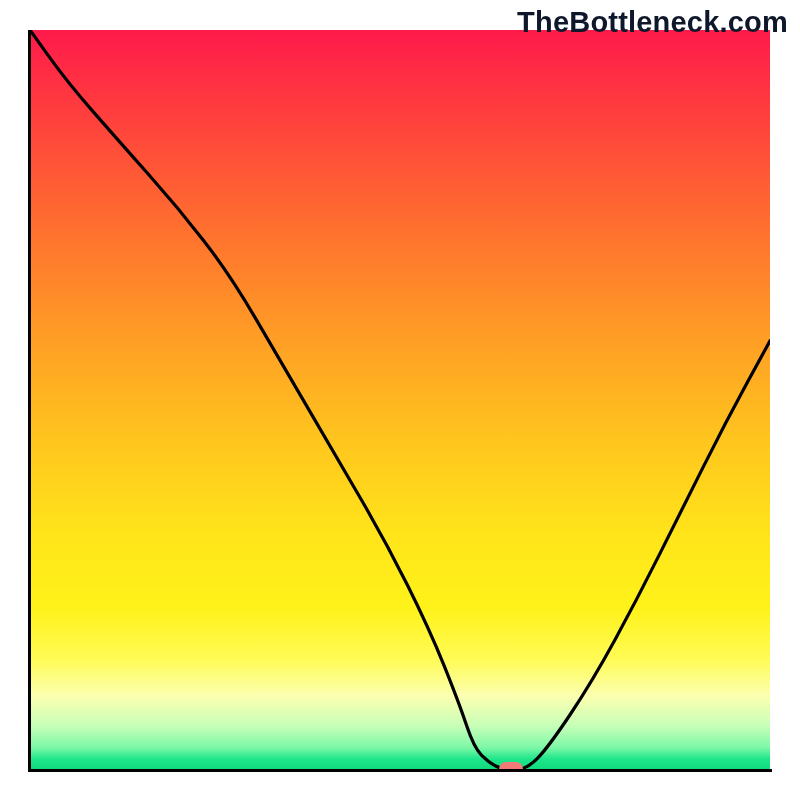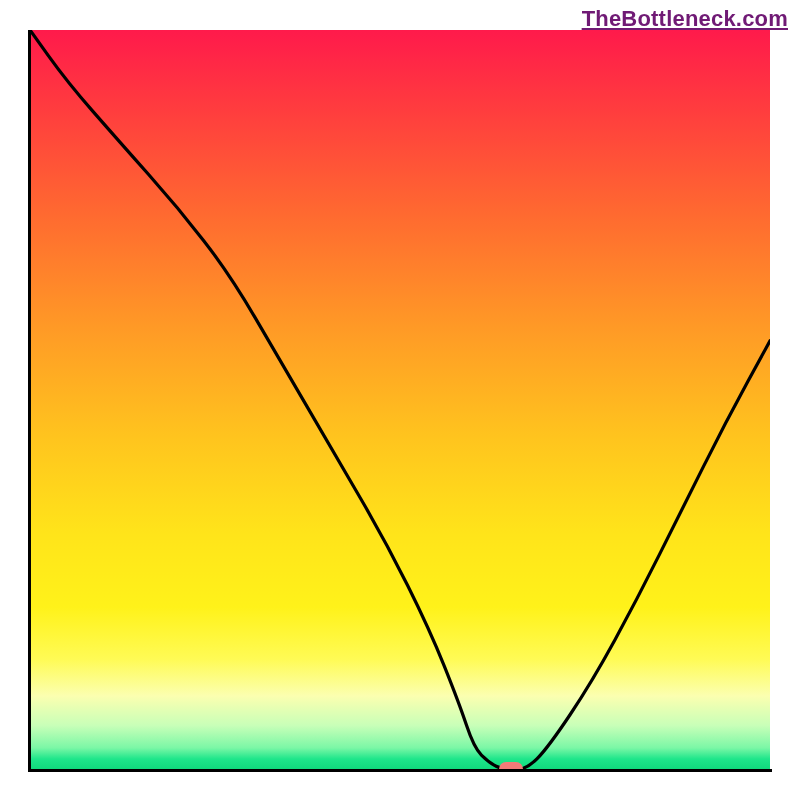--- a/index.html
+++ b/index.html
@@ -13,26 +13,25 @@
   .chart-container {
     position: relative;
     width: 800px;
     height: 800px;
   }
   .watermark {
     position: absolute;
     top: 6px;
     right: 12px;
     font-family: Arial, Helvetica, sans-serif;
-    font-size: 22px;
+    font-size: 29px;
     font-weight: 600;
-    color: #701a75;
+    color: #0f172a;
     z-index: 100;
     letter-spacing: 0.2px;
-    text-decoration: underline;
   }
   .plot-area {
     position: absolute;
     left: 30px;
     top: 30px;
     width: 740px;
     height: 740px;
     overflow: hidden;
   }
   .gradient-bg {

